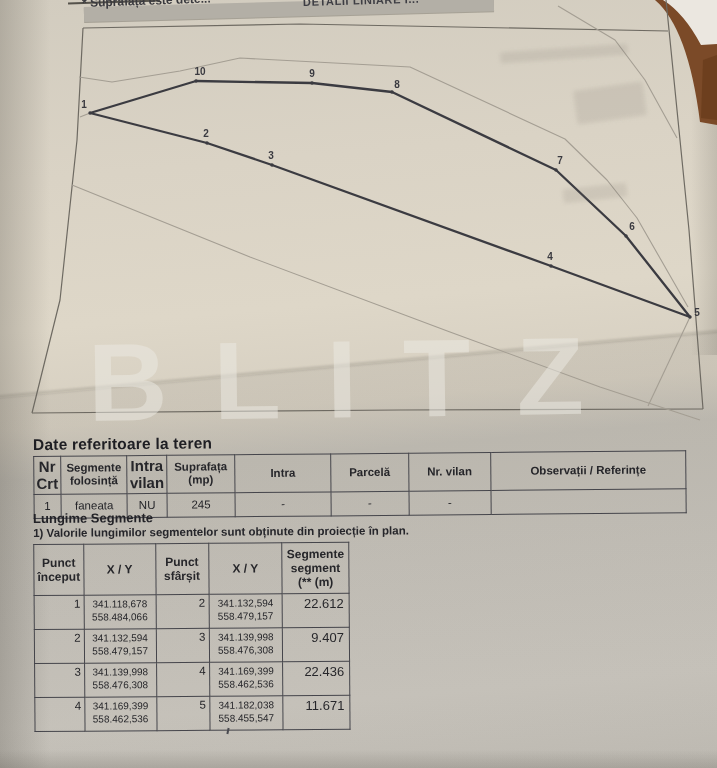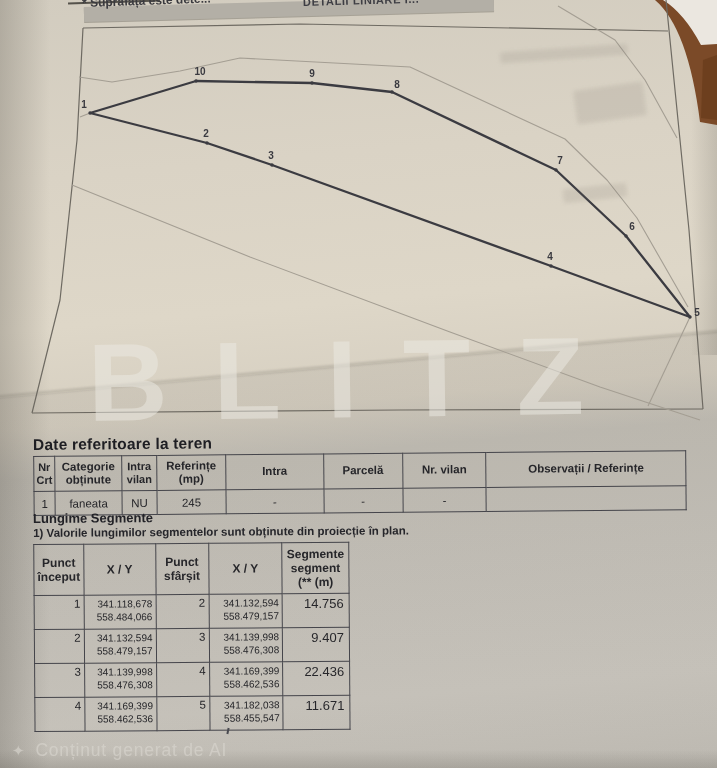--- a/index.html
+++ b/index.html
@@ -33,33 +33,33 @@
   .banner{position:absolute;left:303px;top:-4px;font-size:11px;font-weight:bold;color:#3e3e44;
     letter-spacing:.6px;transform:rotate(-1.6deg);transform-origin:left center;white-space:nowrap;}
 
   
   .land{position:absolute;left:33px;top:436px;transform:rotate(-.5deg);transform-origin:left top;}
   .land h2{margin:0 0 2px 0;font-size:15.5px;font-weight:bold;color:#1e1e23;letter-spacing:.2px;}
   table{border-collapse:collapse;}
   .land table{width:653px;border:1.6px solid #3e3e44;}
   .land th,.land td{border:1.3px solid #45454b;text-align:center;vertical-align:middle;padding:1px 2px;}
   .land th{font-size:11.5px;font-weight:bold;height:32px;line-height:1.15;}
-  .land th.tiny{font-size:11px;}
+  .land th.tiny{font-size:15px;}
   .land td{font-size:11.5px;height:21px;}
 
   
   .seg{position:absolute;left:33px;top:511px;transform:rotate(-.4deg);transform-origin:left top;}
   .seg h3{margin:0;font-size:13px;font-weight:bold;color:#22222".7";color:#222227;}
   .seg .note{margin:1px 0 5px 0;font-size:11.5px;font-weight:bold;color:#26262b;}
   .seg table{width:316px;border:1.7px solid #3e3e44;}
   .seg th,.seg td{border:1.4px solid #45454b;padding:1px 3px;}
   .seg th{font-size:12px;font-weight:bold;height:48px;text-align:center;line-height:1.18;vertical-align:middle;}
   .seg td{height:30px;vertical-align:top;}
   .seg td.num{font-size:11.5px;text-align:right;padding-top:2px;}
-  .seg td.xy{font-size:10px;text-align:right;line-height:1.3;padding-top:2px;}
+  .seg td.xy{font-size:10px;text-align:center;line-height:1.3;padding-top:2px;}
   .seg td.xy span{display:block;}
   .seg td.len{font-size:13px;text-align:right;padding-top:2px;padding-right:5px;}
 
   
   .blitz{position:absolute;left:88px;top:324px;font-size:110px;font-weight:bold;line-height:1;
     letter-spacing:46px;color:#eceae3;opacity:.52;transform:rotate(-.8deg);pointer-events:none;white-space:nowrap;}
   .ai-mark{position:absolute;left:12px;top:740px;font-size:17.5px;color:#dad7d0;opacity:.62;
     letter-spacing:.8px;white-space:nowrap;}
   .ai-mark .spark{margin-right:10px;font-size:15px;}
   .speck{position:absolute;left:227px;top:728px;width:2px;height:6px;background:#4a4a50;transform:rotate(12deg);}
@@ -133,23 +133,23 @@
           <col style="width:35px">
           <col style="width:69px">
         <col style="width:98px">
           <col style="width:79px">
           <col style="width:84px">
           <col style="width:200px">
       </colgroup>
       <thead>
         <tr>
           <th class="tiny">Nr Crt</th>
-          <th>Categorie obținute</th>
+          <th>Segmente folosință</th>
           <th class="tiny">Intra vilan</th>
-          <th>Referințe (mp)</th>
+          <th>Suprafața (mp)</th>
           <th>Intra</th>
           <th>Parcelă</th>
           <th>Nr. vilan</th>
           <th>Observații / Referințe</th>
         </tr>
       </thead>
       <tbody>
         <tr>
           <td>1</td>
           <td>faneata</td>
@@ -189,21 +189,21 @@
           <td class="num">1</td>
           <td class="xy">
               <span>341.118,678</span>
               <span>558.484,066</span>
             </td>
           <td class="num">2</td>
           <td class="xy">
               <span>341.132,594</span>
               <span>558.479,157</span>
             </td>
-          <td class="len">14.756</td>
+          <td class="len">22.612</td>
         </tr>
         <tr>
           <td class="num">2</td>
           <td class="xy">
               <span>341.132,594</span>
               <span>558.479,157</span>
             </td>
           <td class="num">3</td>
           <td class="xy">
               <span>341.139,998</span>
@@ -236,17 +236,14 @@
               <span>558.455,547</span>
             </td>
           <td class="len">11.671</td>
         </tr>
       </tbody>
     </table>
   </div>
 
   <div class="blitz">BLITZ</div>
   <div class="speck"></div>
-  <div class="ai-mark">
-    <span class="spark">✦</span><span>Conținut generat de AI</span>
-  </div>
 
 </div>
 
 </body></html>

